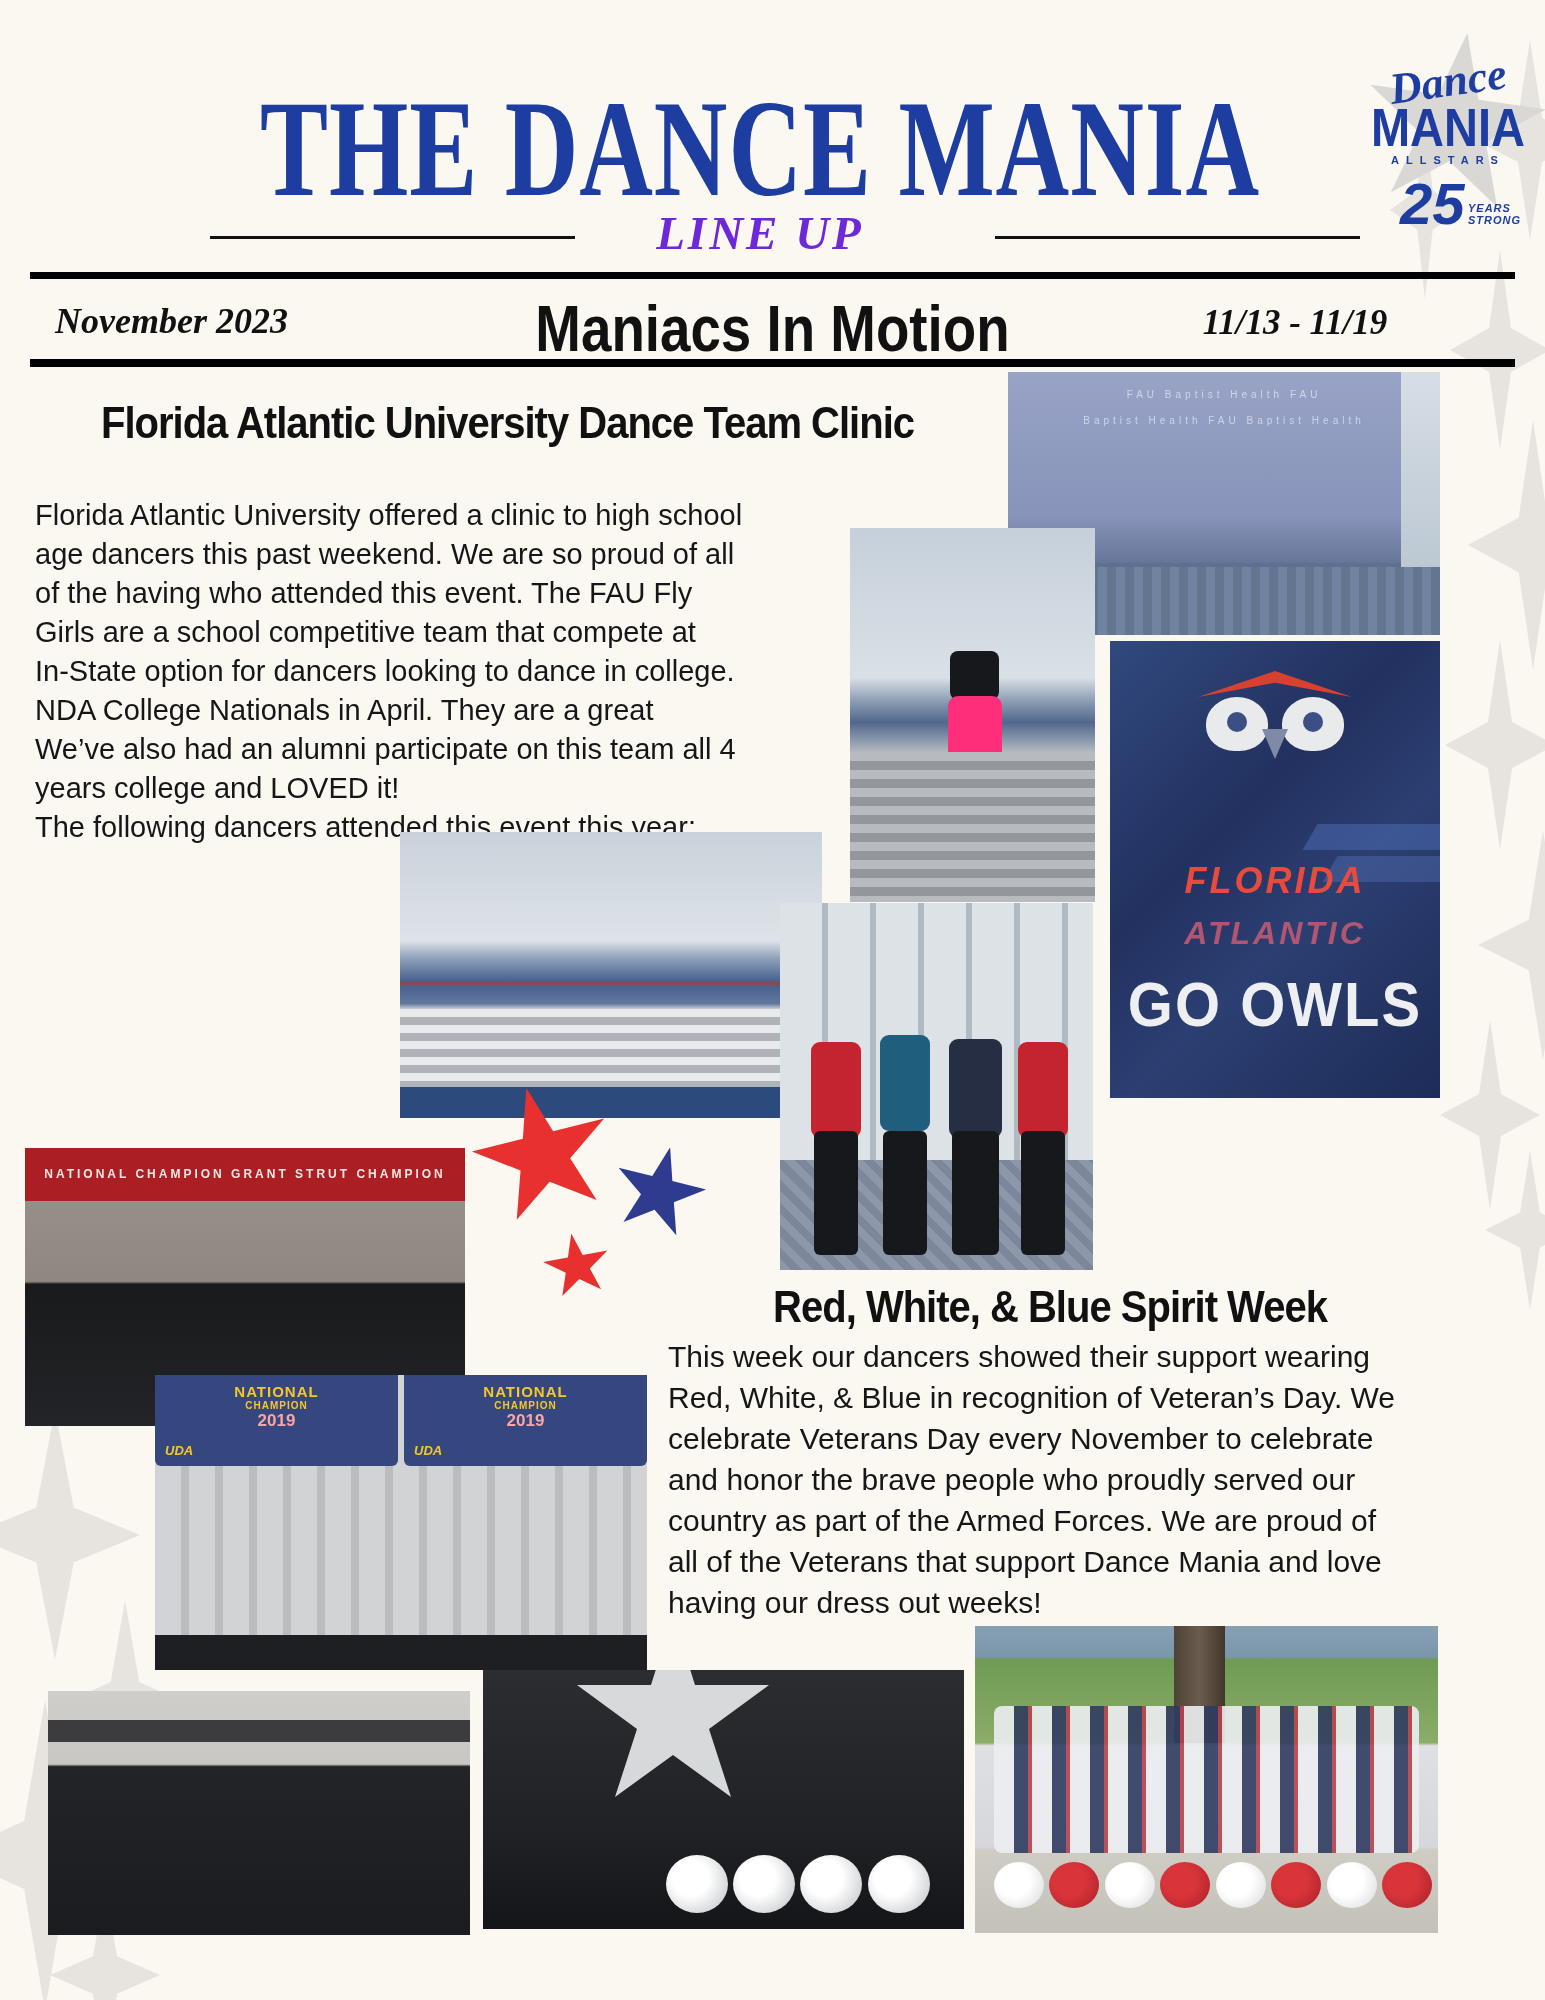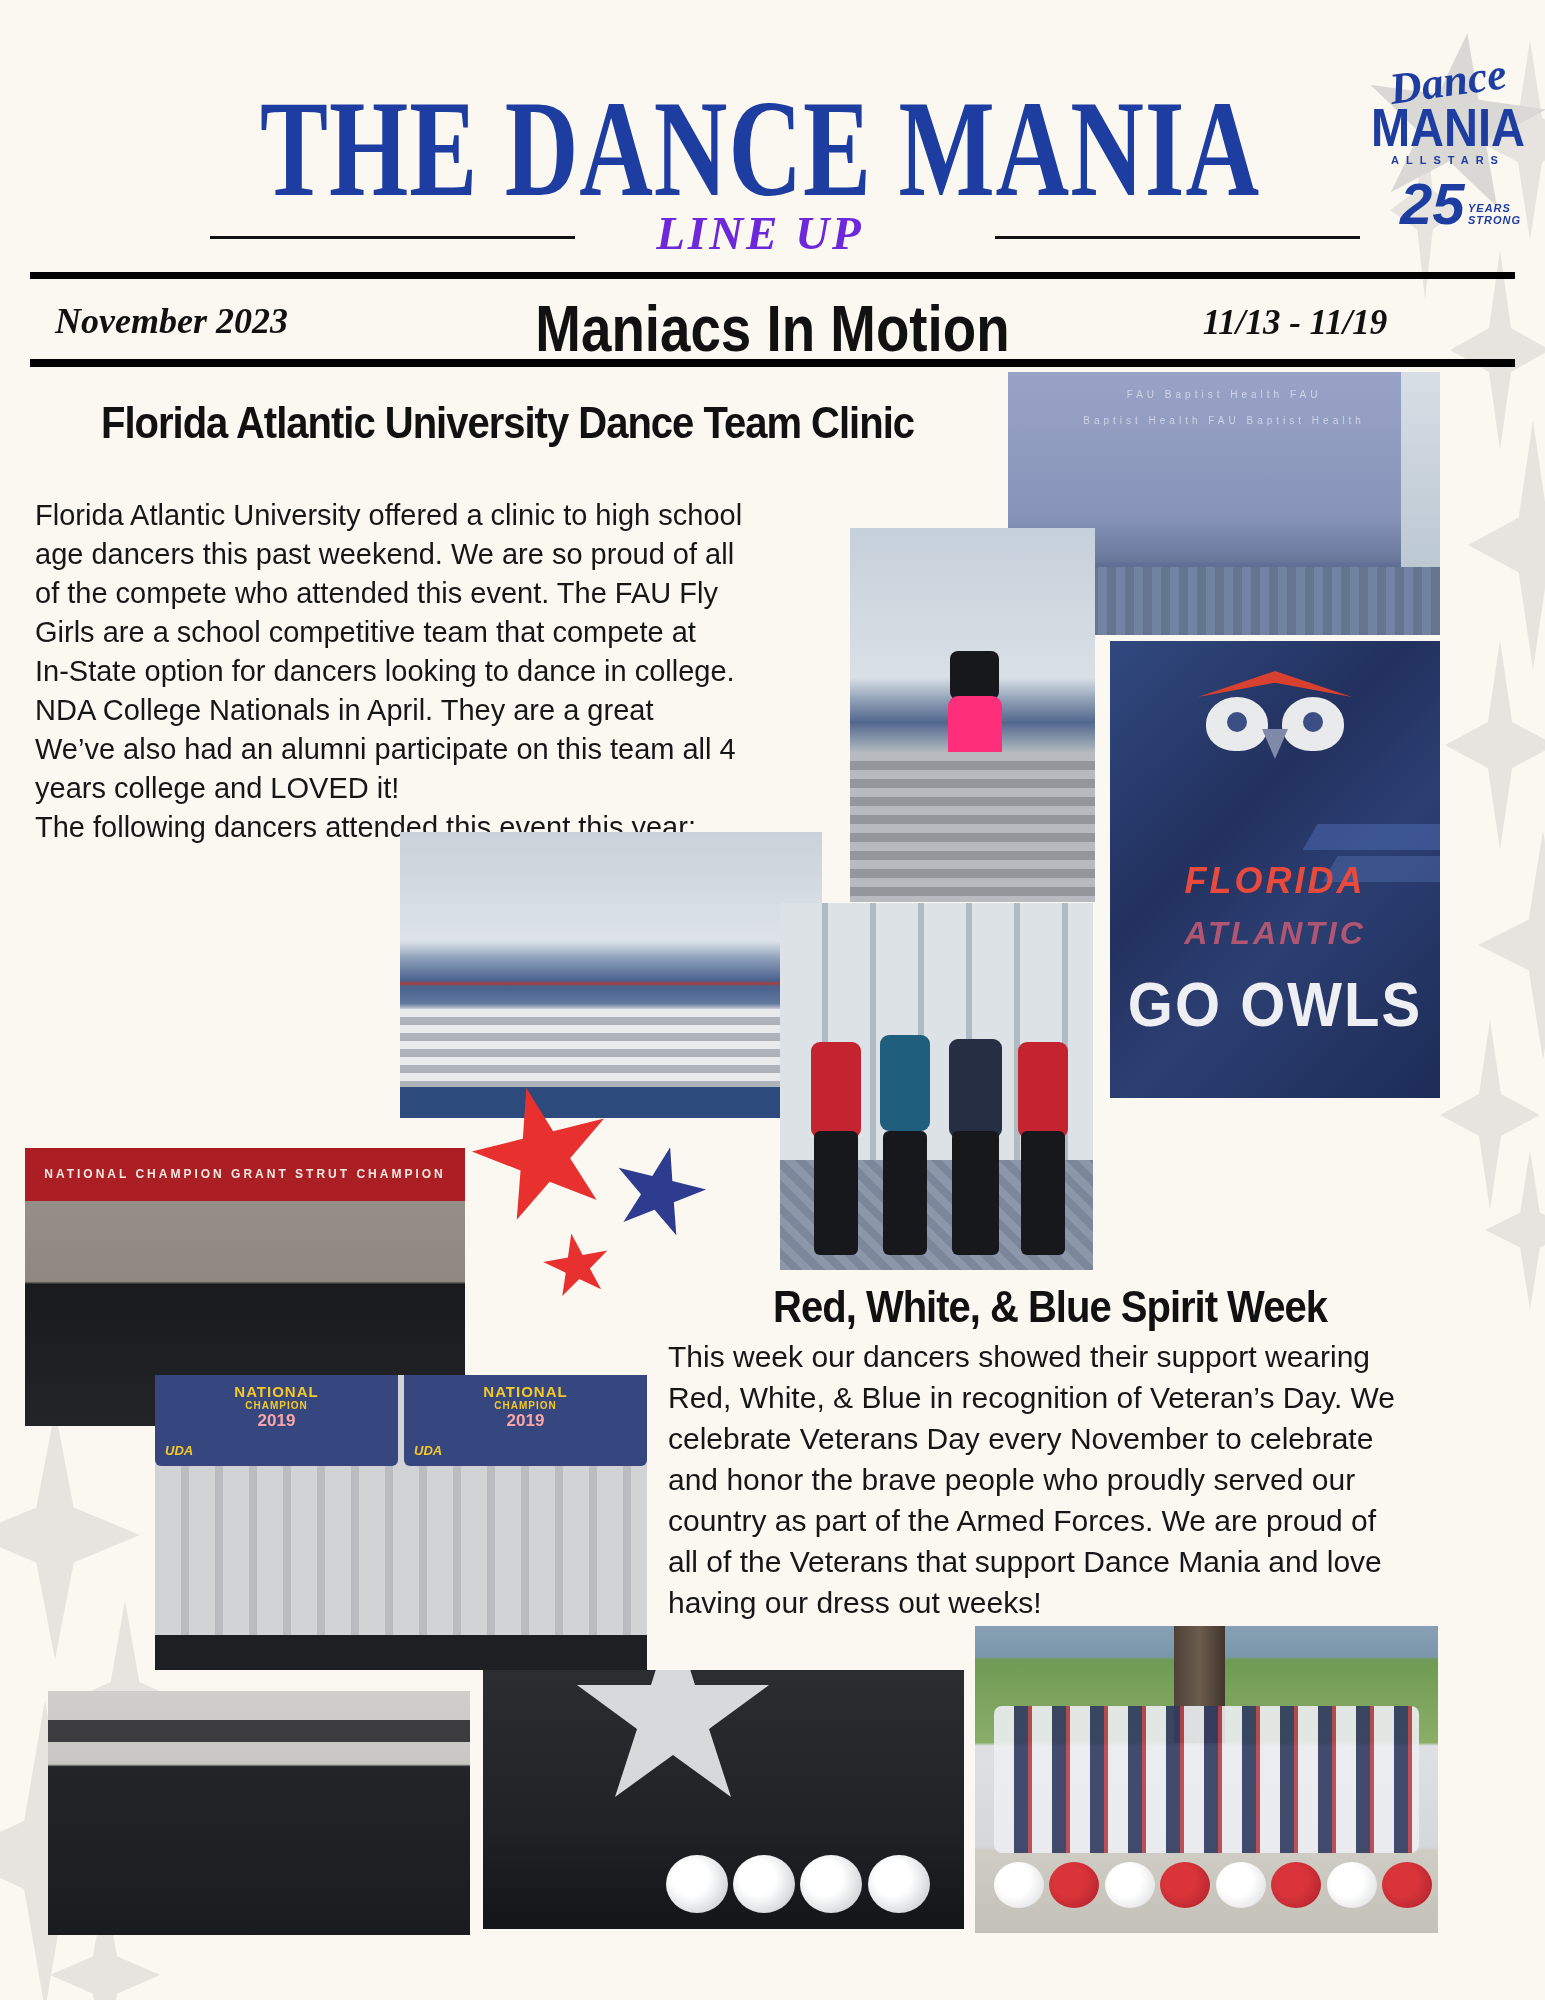--- a/index.html
+++ b/index.html
@@ -181,21 +181,21 @@
   <div class="abs rule" style="top:272px;height:7px;"></div>
   <div class="abs bar-month">November  2023</div>
   <div class="abs bar-title">Maniacs In Motion</div>
   <div class="abs bar-dates">11/13 - 11/19</div>
   <div class="abs rule" style="top:359px;height:8px;"></div>
 
   <div class="abs a1-title">Florida Atlantic University Dance Team Clinic</div>
   <div class="abs a1-body">
     <span>Florida Atlantic University offered a clinic to high school</span>
     <span>age dancers this past weekend. We are so proud of all</span>
-    <span>of the compete who attended this event. The FAU Fly</span>
+    <span>of the having who attended this event. The FAU Fly</span>
     <span>Girls are a school competitive team that compete at</span>
     <span> In-State option for dancers looking to dance in college.</span>
     <span>NDA College Nationals in April. They are a great</span>
     <span>We’ve also had an alumni participate on this team all 4</span>
     <span>years college and LOVED it!</span>
     <span>The following dancers attended this event this year:</span>
   </div>
 
   <div class="ph phA" aria-label="Seven dancers posing in front of FAU Baptist Health backdrop">
     <div class="backdroptxt">FAU   Baptist Health   FAU

